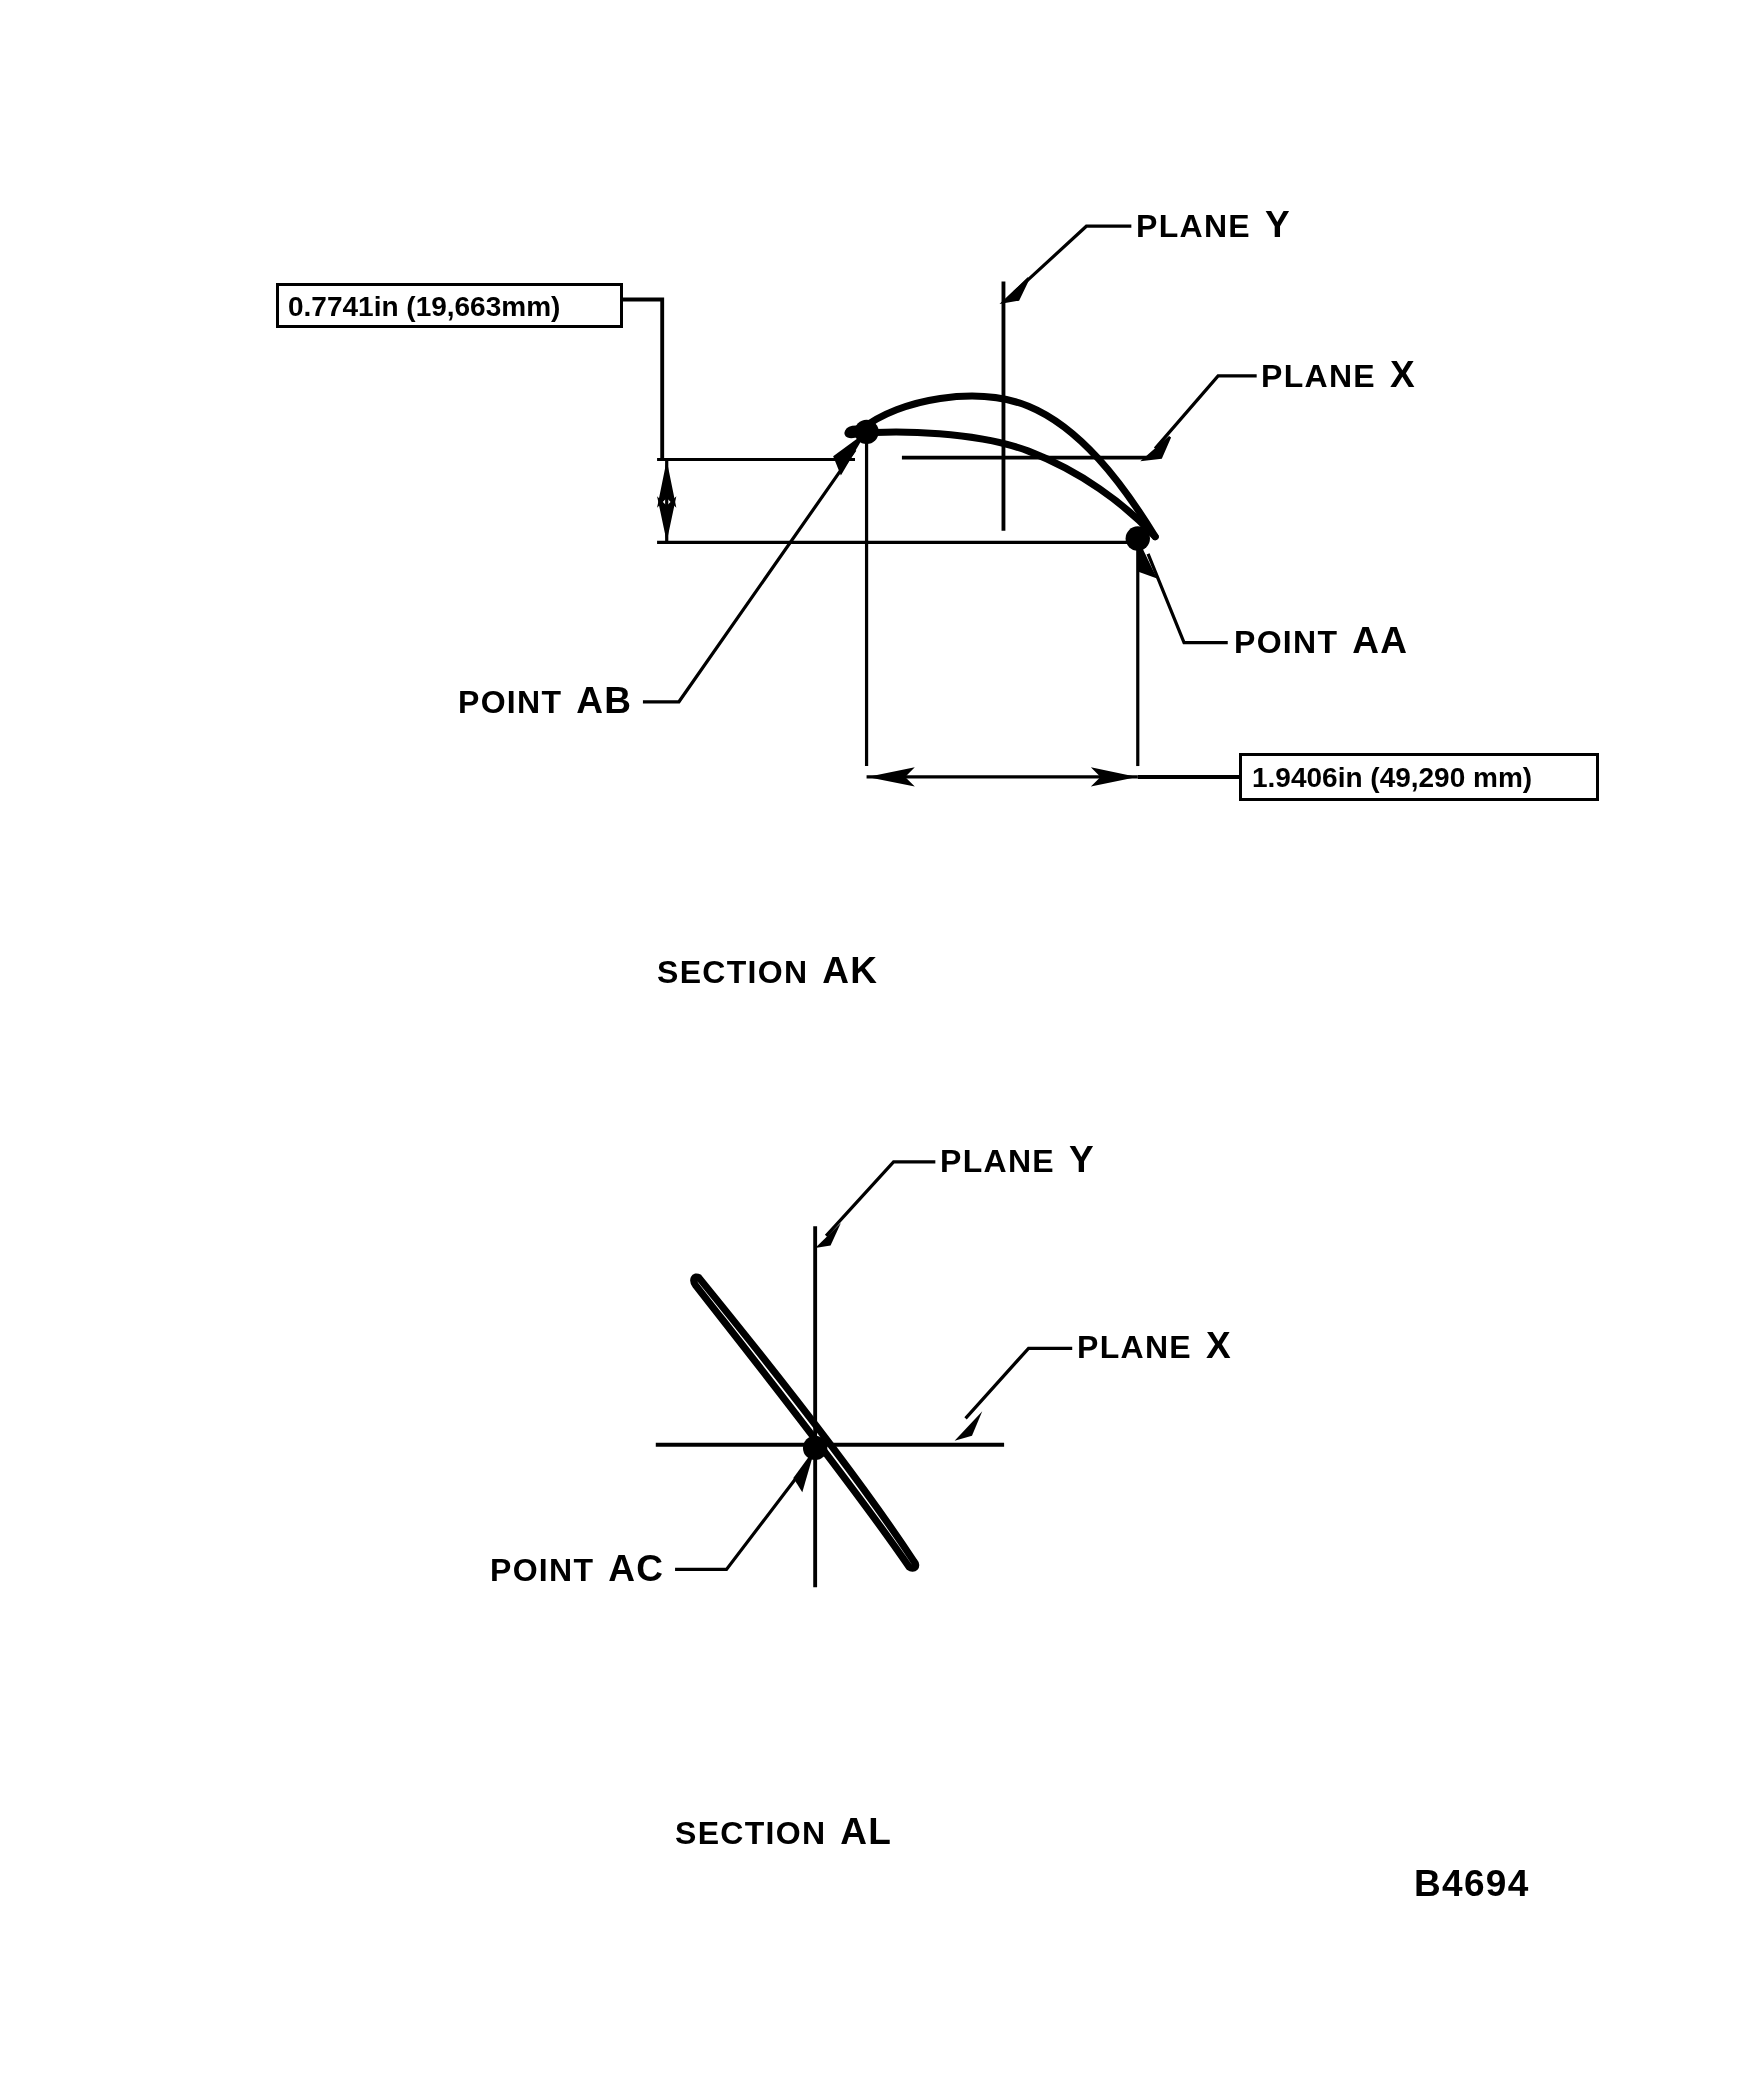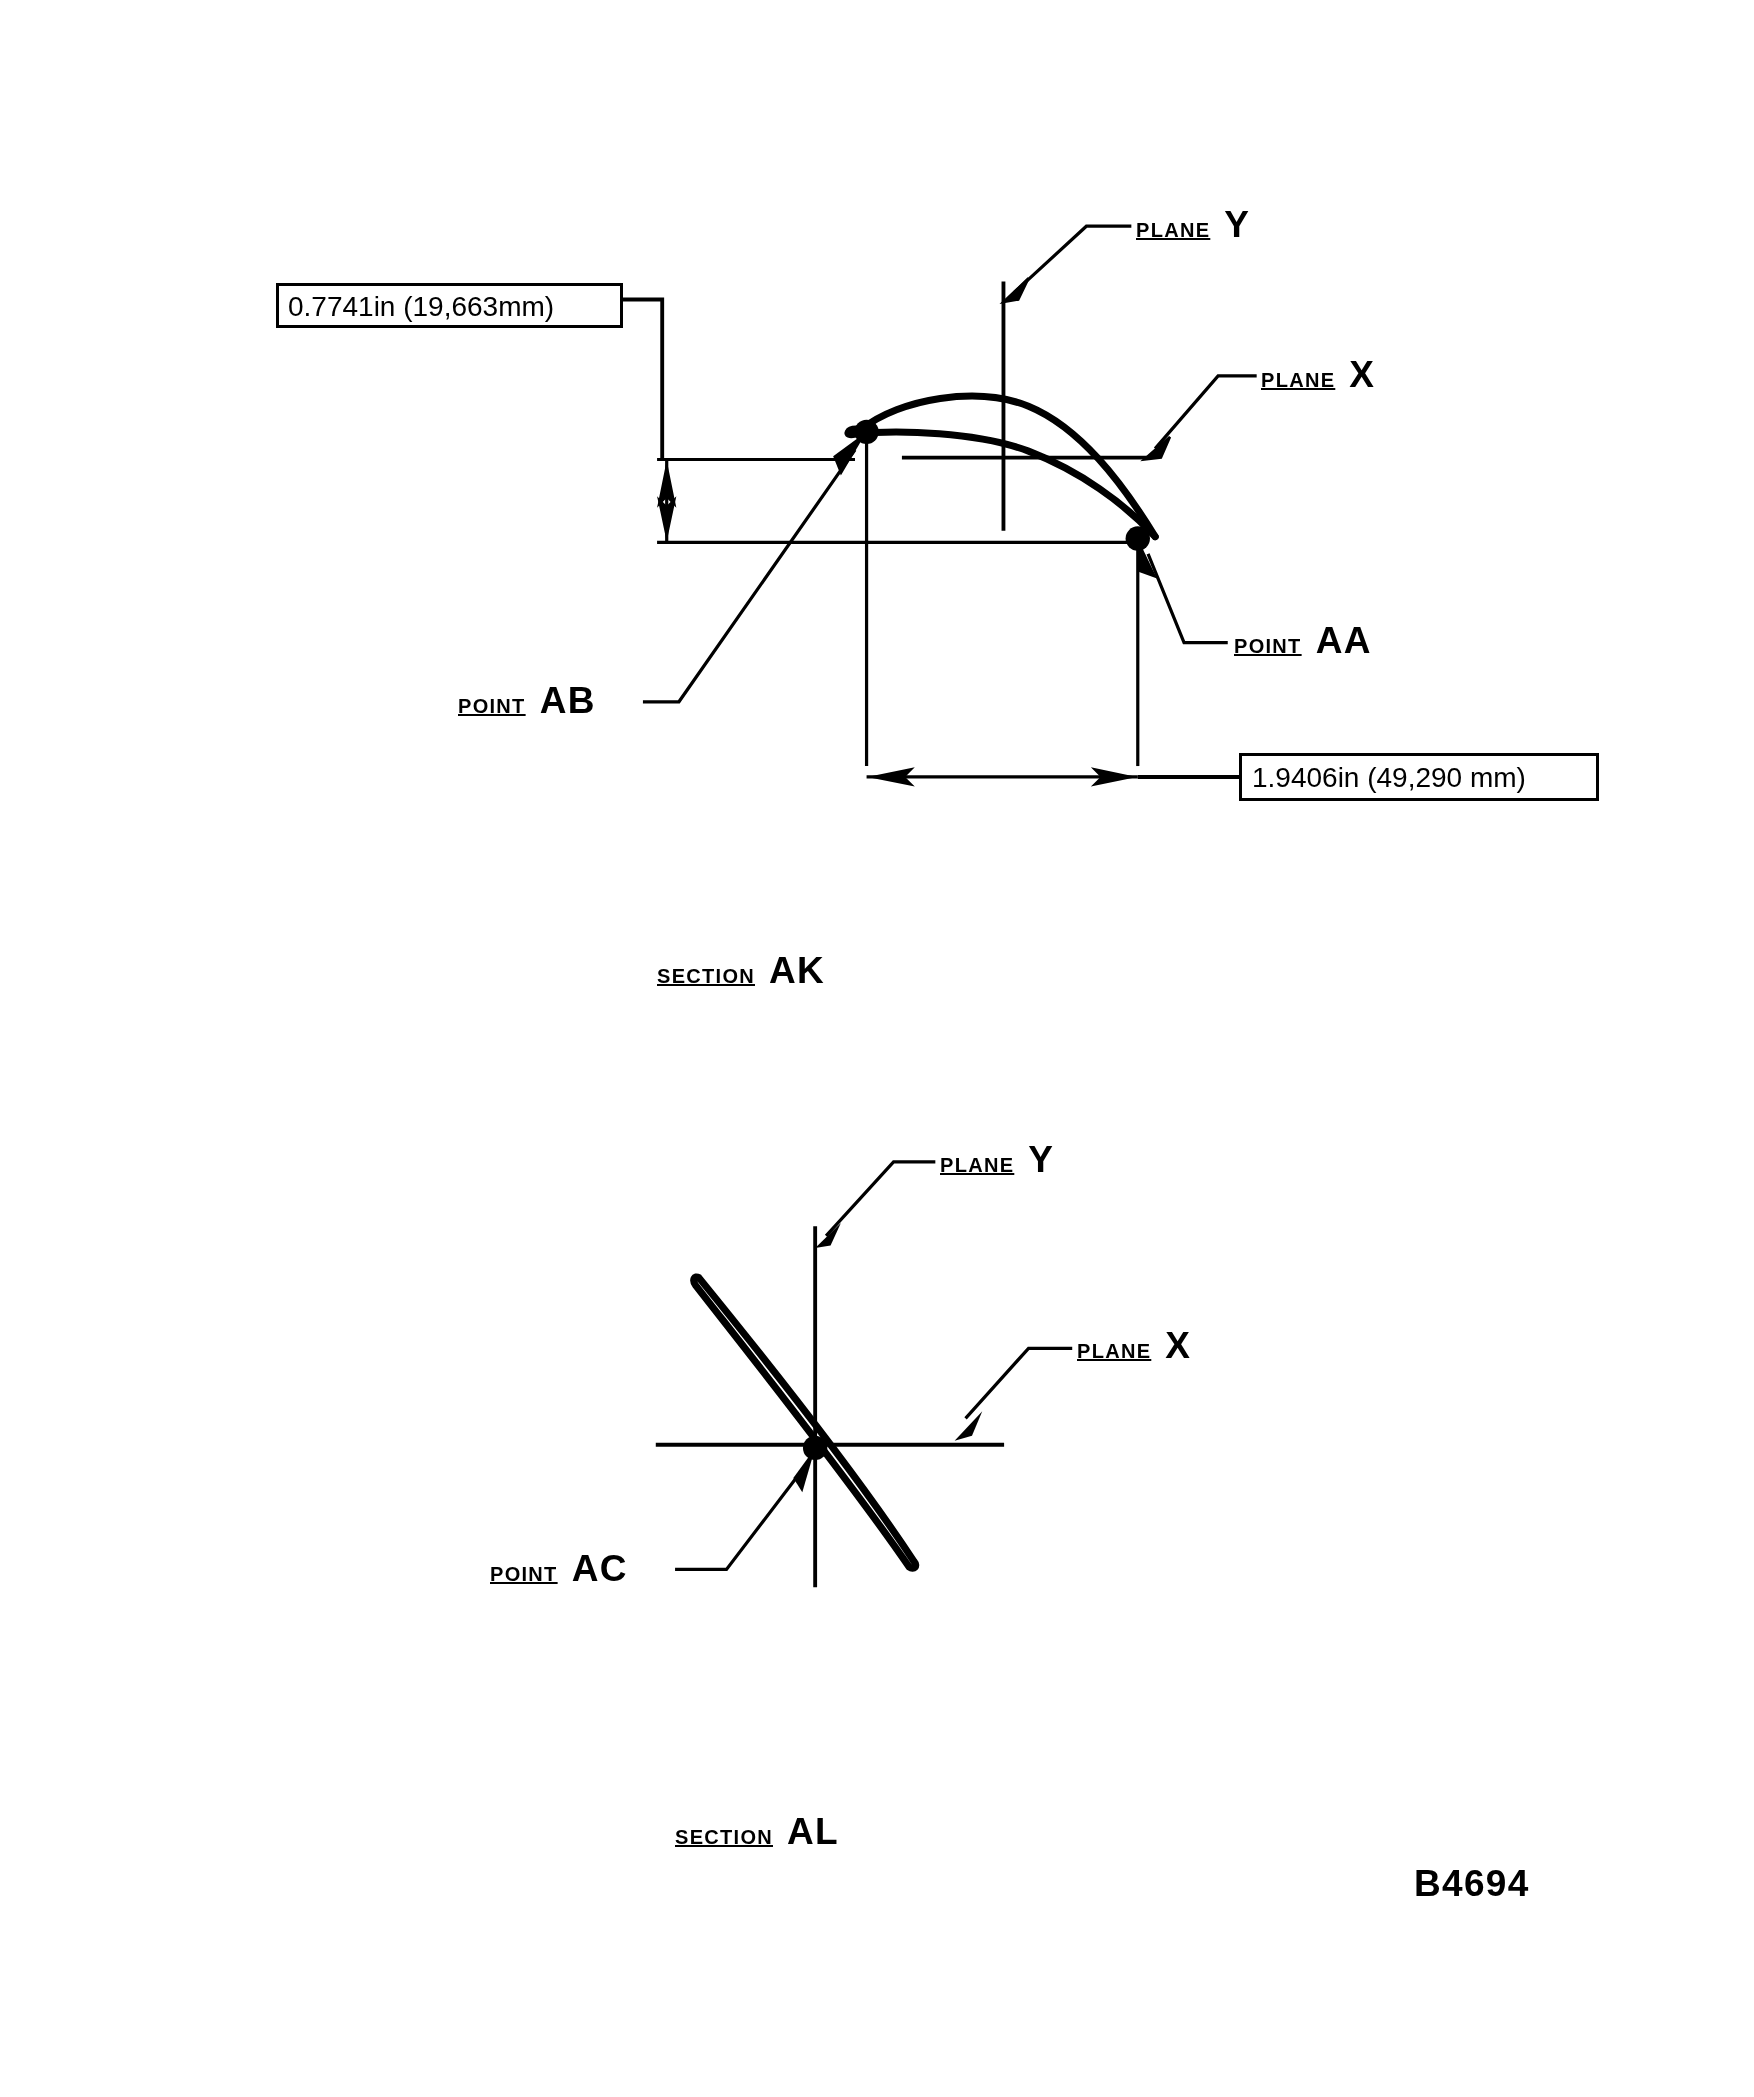--- a/index.html
+++ b/index.html
@@ -28,27 +28,27 @@
     height: 2097px;
   }
   .lbl {
     position: absolute;
     white-space: pre;
     font-family: "Liberation Sans", sans-serif;
     font-weight: 600;
     letter-spacing: 0.6px;
     color: #000;
   }
-  .lbl-sm { font-size: 20px; letter-spacing: 1.3px; text-decoration: underline; }
+  .lbl-sm { font-size: 32px; letter-spacing: 1.3px; }
   .lbl-lg { font-size: 37px; letter-spacing: 1.3px; margin-left: 29px; }
   .dimtext {
     position: absolute;
     white-space: pre;
     font-family: "Liberation Sans", sans-serif;
-    font-weight: 400;
+    font-weight: 700;
     font-size: 28px;
     letter-spacing: 0px;
     color: #000;
   }
   .dimbox {
     position: absolute;
     border: 3.9px solid #000;
     background: #fff;
     box-sizing: border-box;
   }

